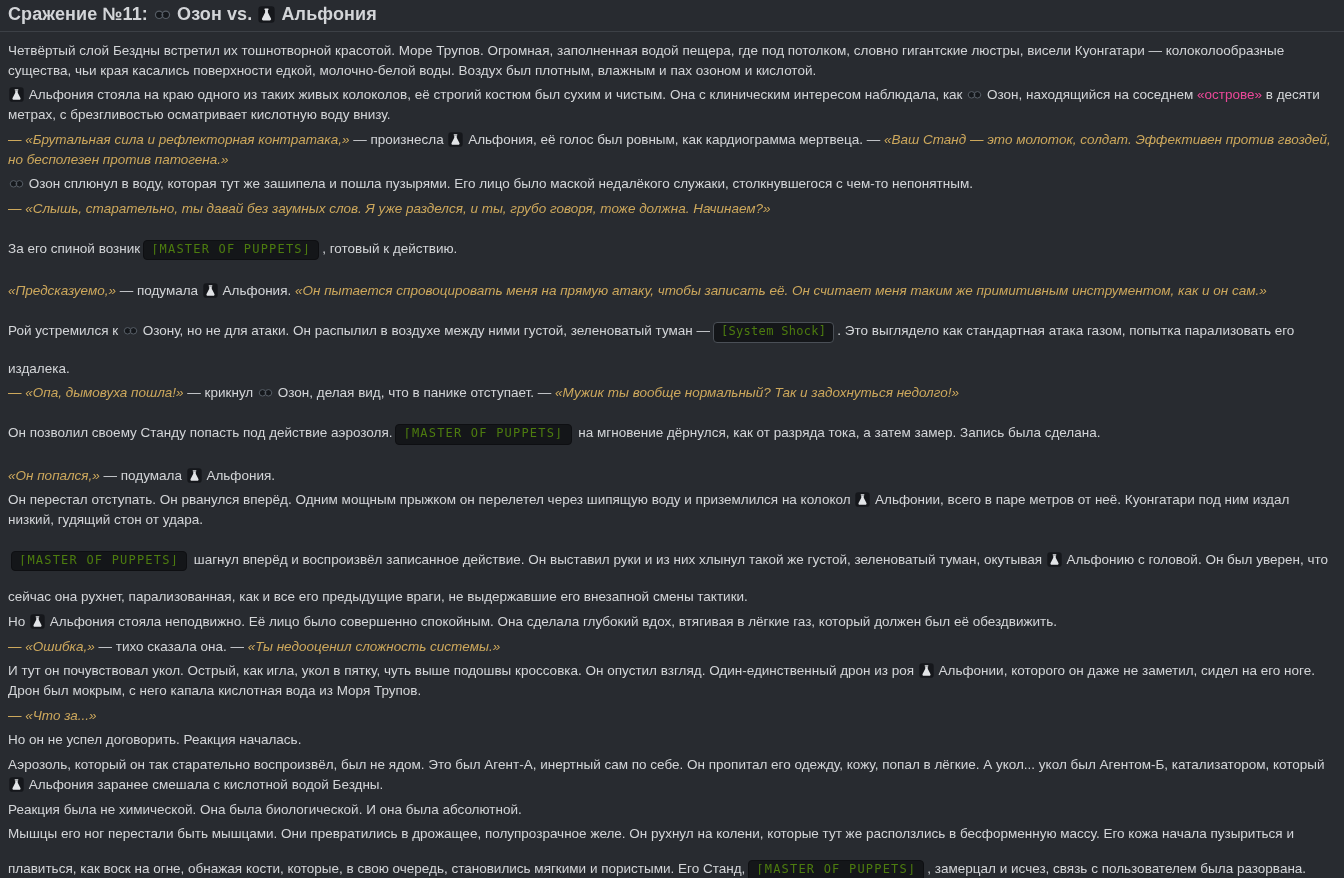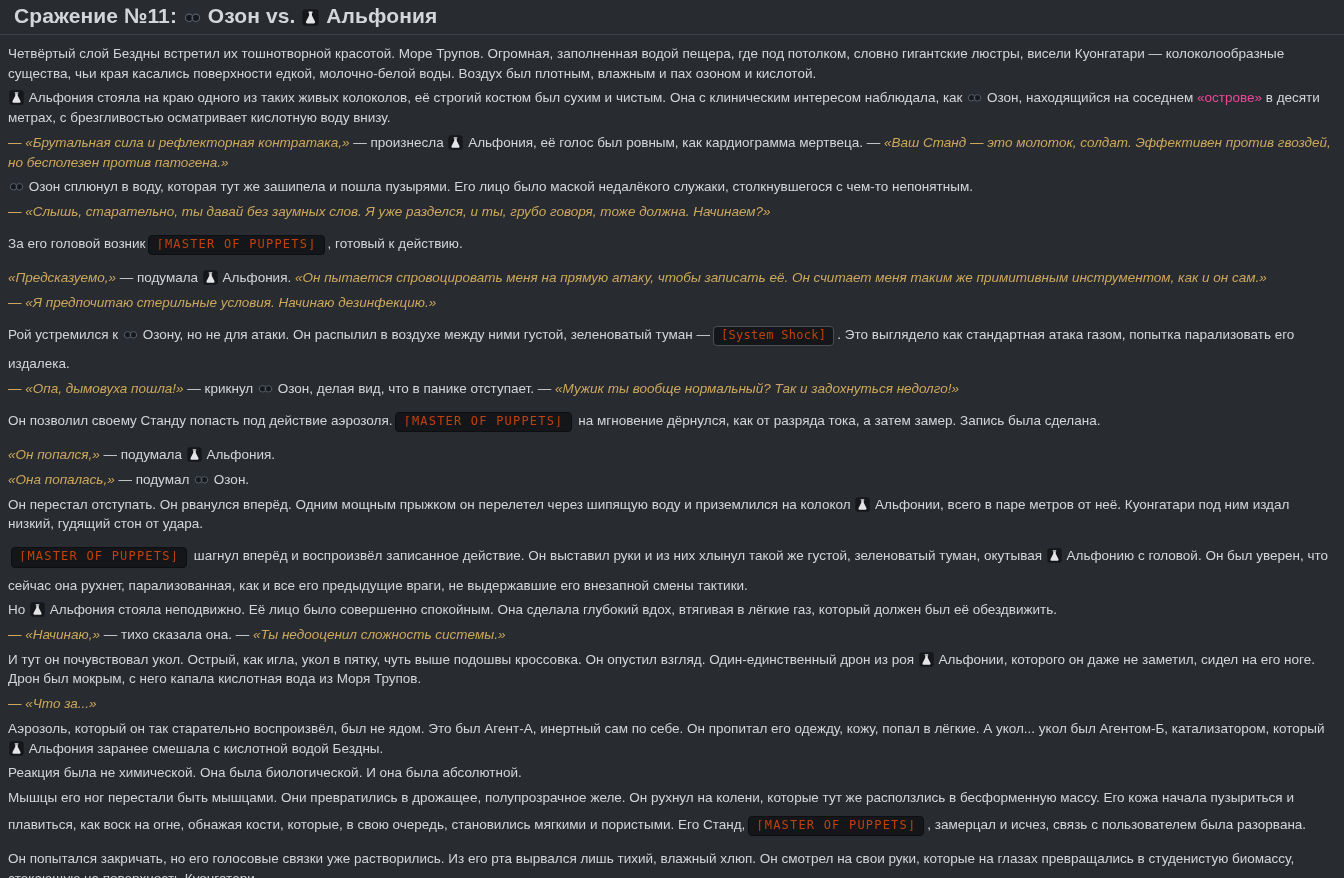--- a/index.html
+++ b/index.html
@@ -5,48 +5,48 @@
   html, body { margin: 0; padding: 0; }
   body {
     width: 1344px; height: 878px;
     box-sizing: border-box;
     background: #282b30;
     overflow: hidden;
     font-family: "Liberation Sans", sans-serif;
     padding: 3px 8px 0 8px;
   }
   .title {
-    font-size: 21px;
+    font-size: 18px;
     font-weight: 700;
     color: #e9ebed;
     margin: 0 -8px 9px -8px;
-    padding: 1px 8px 6px 14px;
+    padding: 1px 8px 6px 8px;
     border-bottom: 1px solid #3c4046;
     letter-spacing: 0.1px;
   }
   p {
     margin: 0 0 5px 0;
     font-size: 13.5px;
     line-height: 1.46;
     color: #d3d5d8;
   }
   .seg-narration { color: #d3d5d8; }
   .seg-speech    { color: #cda85c; font-style: italic; }
   .seg-thought   { color: #cda85c; font-style: italic; }
   .seg-highlight { color: #ec4899; }
   .stand-badge {
     font-family: "DejaVu Sans Mono", "DejaVu Sans", monospace;
     font-size: 12px;
     letter-spacing: 1.2px;
-    color: #c2410c;
+    color: #4d7c0f;
     background: #141619;
     border: 1px solid #0e0f12;
     border-radius: 4px;
     padding: 1px 7px 2px 7px;
-    margin: 8px 3px;
+    margin: 16px 3px;
     white-space: nowrap;
     display: inline-block;
     line-height: 1.3;
     vertical-align: baseline;
   }
   .stand-badge.bordered {
     border: 1px solid #4a4f56;
     letter-spacing: 0.3px;
   }
   .char-icon { display: inline-block; margin: 0 1px; }
@@ -84,73 +84,67 @@
             <path d="M10 5.5h4v3.6l4.3 8.4c.65 1.3-.28 2.9-1.75 2.9H7.45c-1.47 0-2.4-1.6-1.75-2.9L10 9.1z" fill="#e2e4e7"></path>
             <rect x="8.9" y="3.4" width="6.2" height="2.2" rx="1.1" fill="#e2e4e7"></rect>
           </svg></span><span class="seg-narration"> Альфония, её голос был ровным, как кардиограмма мертвеца. — </span><span class="seg-speech">«Ваш Станд — это молоток, солдат. Эффективен против гвоздей, но бесполезен против патогена.»</span></p>
       <p><span class="char-icon"><svg viewBox="0 0 24 24">
             <rect x="1" y="9.5" width="22" height="6" rx="3" fill="#3a4046"></rect>
             <circle cx="7.3" cy="12.5" r="5.2" fill="#15181c" stroke="#575e66" stroke-width="1.6"></circle>
             <circle cx="16.7" cy="12.5" r="5.2" fill="#15181c" stroke="#575e66" stroke-width="1.6"></circle>
             <rect x="10.6" y="11.2" width="2.8" height="2.6" rx="1" fill="#575e66"></rect>
           </svg></span><span class="seg-narration"> Озон сплюнул в воду, которая тут же зашипела и пошла пузырями. Его лицо было маской недалёкого служаки, столкнувшегося с чем-то непонятным.</span></p>
       <p><span class="seg-speech">— «Слышь, старательно, ты давай без заумных слов. Я уже разделся, и ты, грубо говоря, тоже должна. Начинаем?»</span></p>
-      <p><span class="seg-narration">За его головой возник</span><span class="stand-badge">⌈MASTER OF PUPPETS⌋</span><span class="seg-narration">, готовый к действию.</span></p>
+      <p><span class="seg-narration">За его спиной возник</span><span class="stand-badge">⌈MASTER OF PUPPETS⌋</span><span class="seg-narration">, готовый к действию.</span></p>
       <p><span class="seg-thought">«Предсказуемо,»</span><span class="seg-narration"> — подумала </span><span class="char-icon"><svg viewBox="0 0 24 24">
             <rect x="0.5" y="0.5" width="23" height="23" rx="4.5" fill="#15171b"></rect>
             <path d="M10 5.5h4v3.6l4.3 8.4c.65 1.3-.28 2.9-1.75 2.9H7.45c-1.47 0-2.4-1.6-1.75-2.9L10 9.1z" fill="#e2e4e7"></path>
             <rect x="8.9" y="3.4" width="6.2" height="2.2" rx="1.1" fill="#e2e4e7"></rect>
           </svg></span><span class="seg-narration"> Альфония. </span><span class="seg-thought">«Он пытается спровоцировать меня на прямую атаку, чтобы записать её. Он считает меня таким же примитивным инструментом, как и он сам.»</span></p>
-      <p><span class="seg-speech">— «Я предпочитаю стерильные условия. Начинаю дезинфекцию.»</span></p>
       <p><span class="seg-narration">Рой устремился к </span><span class="char-icon"><svg viewBox="0 0 24 24">
             <rect x="1" y="9.5" width="22" height="6" rx="3" fill="#3a4046"></rect>
             <circle cx="7.3" cy="12.5" r="5.2" fill="#15181c" stroke="#575e66" stroke-width="1.6"></circle>
             <circle cx="16.7" cy="12.5" r="5.2" fill="#15181c" stroke="#575e66" stroke-width="1.6"></circle>
             <rect x="10.6" y="11.2" width="2.8" height="2.6" rx="1" fill="#575e66"></rect>
           </svg></span><span class="seg-narration"> Озону, но не для атаки. Он распылил в воздухе между ними густой, зеленоватый туман —</span><span class="stand-badge bordered">[System Shock]</span><span class="seg-narration">. Это выглядело как стандартная атака газом, попытка парализовать его издалека.</span></p>
       <p><span class="seg-speech">— «Опа, дымовуха пошла!»</span><span class="seg-narration"> — крикнул </span><span class="char-icon"><svg viewBox="0 0 24 24">
             <rect x="1" y="9.5" width="22" height="6" rx="3" fill="#3a4046"></rect>
             <circle cx="7.3" cy="12.5" r="5.2" fill="#15181c" stroke="#575e66" stroke-width="1.6"></circle>
             <circle cx="16.7" cy="12.5" r="5.2" fill="#15181c" stroke="#575e66" stroke-width="1.6"></circle>
             <rect x="10.6" y="11.2" width="2.8" height="2.6" rx="1" fill="#575e66"></rect>
           </svg></span><span class="seg-narration"> Озон, делая вид, что в панике отступает. — </span><span class="seg-speech">«Мужик ты вообще нормальный? Так и задохнуться недолго!»</span></p>
       <p><span class="seg-narration">Он позволил своему Станду попасть под действие аэрозоля.</span><span class="stand-badge">⌈MASTER OF PUPPETS⌋</span><span class="seg-narration"> на мгновение дёрнулся, как от разряда тока, а затем замер. Запись была сделана.</span></p>
       <p><span class="seg-thought">«Он попался,»</span><span class="seg-narration"> — подумала </span><span class="char-icon"><svg viewBox="0 0 24 24">
             <rect x="0.5" y="0.5" width="23" height="23" rx="4.5" fill="#15171b"></rect>
             <path d="M10 5.5h4v3.6l4.3 8.4c.65 1.3-.28 2.9-1.75 2.9H7.45c-1.47 0-2.4-1.6-1.75-2.9L10 9.1z" fill="#e2e4e7"></path>
             <rect x="8.9" y="3.4" width="6.2" height="2.2" rx="1.1" fill="#e2e4e7"></rect>
           </svg></span><span class="seg-narration"> Альфония.</span></p>
-      <p><span class="seg-thought">«Она попалась,»</span><span class="seg-narration"> — подумал </span><span class="char-icon"><svg viewBox="0 0 24 24">
-            <rect x="1" y="9.5" width="22" height="6" rx="3" fill="#3a4046"></rect>
-            <circle cx="7.3" cy="12.5" r="5.2" fill="#15181c" stroke="#575e66" stroke-width="1.6"></circle>
-            <circle cx="16.7" cy="12.5" r="5.2" fill="#15181c" stroke="#575e66" stroke-width="1.6"></circle>
-            <rect x="10.6" y="11.2" width="2.8" height="2.6" rx="1" fill="#575e66"></rect>
-          </svg></span><span class="seg-narration"> Озон.</span></p>
       <p><span class="seg-narration">Он перестал отступать. Он рванулся вперёд. Одним мощным прыжком он перелетел через шипящую воду и приземлился на колокол </span><span class="char-icon"><svg viewBox="0 0 24 24">
             <rect x="0.5" y="0.5" width="23" height="23" rx="4.5" fill="#15171b"></rect>
             <path d="M10 5.5h4v3.6l4.3 8.4c.65 1.3-.28 2.9-1.75 2.9H7.45c-1.47 0-2.4-1.6-1.75-2.9L10 9.1z" fill="#e2e4e7"></path>
             <rect x="8.9" y="3.4" width="6.2" height="2.2" rx="1.1" fill="#e2e4e7"></rect>
           </svg></span><span class="seg-narration"> Альфонии, всего в паре метров от неё. Куонгатари под ним издал низкий, гудящий стон от удара.</span></p>
       <p><span class="stand-badge">⌈MASTER OF PUPPETS⌋</span><span class="seg-narration"> шагнул вперёд и воспроизвёл записанное действие. Он выставил руки и из них хлынул такой же густой, зеленоватый туман, окутывая </span><span class="char-icon"><svg viewBox="0 0 24 24">
             <rect x="0.5" y="0.5" width="23" height="23" rx="4.5" fill="#15171b"></rect>
             <path d="M10 5.5h4v3.6l4.3 8.4c.65 1.3-.28 2.9-1.75 2.9H7.45c-1.47 0-2.4-1.6-1.75-2.9L10 9.1z" fill="#e2e4e7"></path>
             <rect x="8.9" y="3.4" width="6.2" height="2.2" rx="1.1" fill="#e2e4e7"></rect>
           </svg></span><span class="seg-narration"> Альфонию с головой. Он был уверен, что сейчас она рухнет, парализованная, как и все его предыдущие враги, не выдержавшие его внезапной смены тактики.</span></p>
       <p><span class="seg-narration">Но </span><span class="char-icon"><svg viewBox="0 0 24 24">
             <rect x="0.5" y="0.5" width="23" height="23" rx="4.5" fill="#15171b"></rect>
             <path d="M10 5.5h4v3.6l4.3 8.4c.65 1.3-.28 2.9-1.75 2.9H7.45c-1.47 0-2.4-1.6-1.75-2.9L10 9.1z" fill="#e2e4e7"></path>
             <rect x="8.9" y="3.4" width="6.2" height="2.2" rx="1.1" fill="#e2e4e7"></rect>
           </svg></span><span class="seg-narration"> Альфония стояла неподвижно. Её лицо было совершенно спокойным. Она сделала глубокий вдох, втягивая в лёгкие газ, который должен был её обездвижить.</span></p>
-      <p><span class="seg-speech">— «Начинаю,»</span><span class="seg-narration"> — тихо сказала она. — </span><span class="seg-speech">«Ты недооценил сложность системы.»</span></p>
+      <p><span class="seg-speech">— «Ошибка,»</span><span class="seg-narration"> — тихо сказала она. — </span><span class="seg-speech">«Ты недооценил сложность системы.»</span></p>
       <p><span class="seg-narration">И тут он почувствовал укол. Острый, как игла, укол в пятку, чуть выше подошвы кроссовка. Он опустил взгляд. Один-единственный дрон из роя </span><span class="char-icon"><svg viewBox="0 0 24 24">
             <rect x="0.5" y="0.5" width="23" height="23" rx="4.5" fill="#15171b"></rect>
             <path d="M10 5.5h4v3.6l4.3 8.4c.65 1.3-.28 2.9-1.75 2.9H7.45c-1.47 0-2.4-1.6-1.75-2.9L10 9.1z" fill="#e2e4e7"></path>
             <rect x="8.9" y="3.4" width="6.2" height="2.2" rx="1.1" fill="#e2e4e7"></rect>
           </svg></span><span class="seg-narration"> Альфонии, которого он даже не заметил, сидел на его ноге. Дрон был мокрым, с него капала кислотная вода из Моря Трупов.</span></p>
       <p><span class="seg-speech">— «Что за...»</span></p>
+      <p><span class="seg-narration">Но он не успел договорить. Реакция началась.</span></p>
       <p><span class="seg-narration">Аэрозоль, который он так старательно воспроизвёл, был не ядом. Это был Агент-А, инертный сам по себе. Он пропитал его одежду, кожу, попал в лёгкие. А укол... укол был Агентом-Б, катализатором, который </span><span class="char-icon"><svg viewBox="0 0 24 24">
             <rect x="0.5" y="0.5" width="23" height="23" rx="4.5" fill="#15171b"></rect>
             <path d="M10 5.5h4v3.6l4.3 8.4c.65 1.3-.28 2.9-1.75 2.9H7.45c-1.47 0-2.4-1.6-1.75-2.9L10 9.1z" fill="#e2e4e7"></path>
             <rect x="8.9" y="3.4" width="6.2" height="2.2" rx="1.1" fill="#e2e4e7"></rect>
           </svg></span><span class="seg-narration"> Альфония заранее смешала с кислотной водой Бездны.</span></p>
       <p><span class="seg-narration">Реакция была не химической. Она была биологической. И она была абсолютной.</span></p>
       <p><span class="seg-narration">Мышцы его ног перестали быть мышцами. Они превратились в дрожащее, полупрозрачное желе. Он рухнул на колени, которые тут же расползлись в бесформенную массу. Его кожа начала пузыриться и плавиться, как воск на огне, обнажая кости, которые, в свою очередь, становились мягкими и пористыми. Его Станд,</span><span class="stand-badge">⌈MASTER OF PUPPETS⌋</span><span class="seg-narration">, замерцал и исчез, связь с пользователем была разорвана.</span></p>
       <p><span class="seg-narration">Он попытался закричать, но его голосовые связки уже растворились. Из его рта вырвался лишь тихий, влажный хлюп. Он смотрел на свои руки, которые на глазах превращались в студенистую биомассу, стекающую на поверхность Куонгатари.</span></p>
     </main>
 </div>

